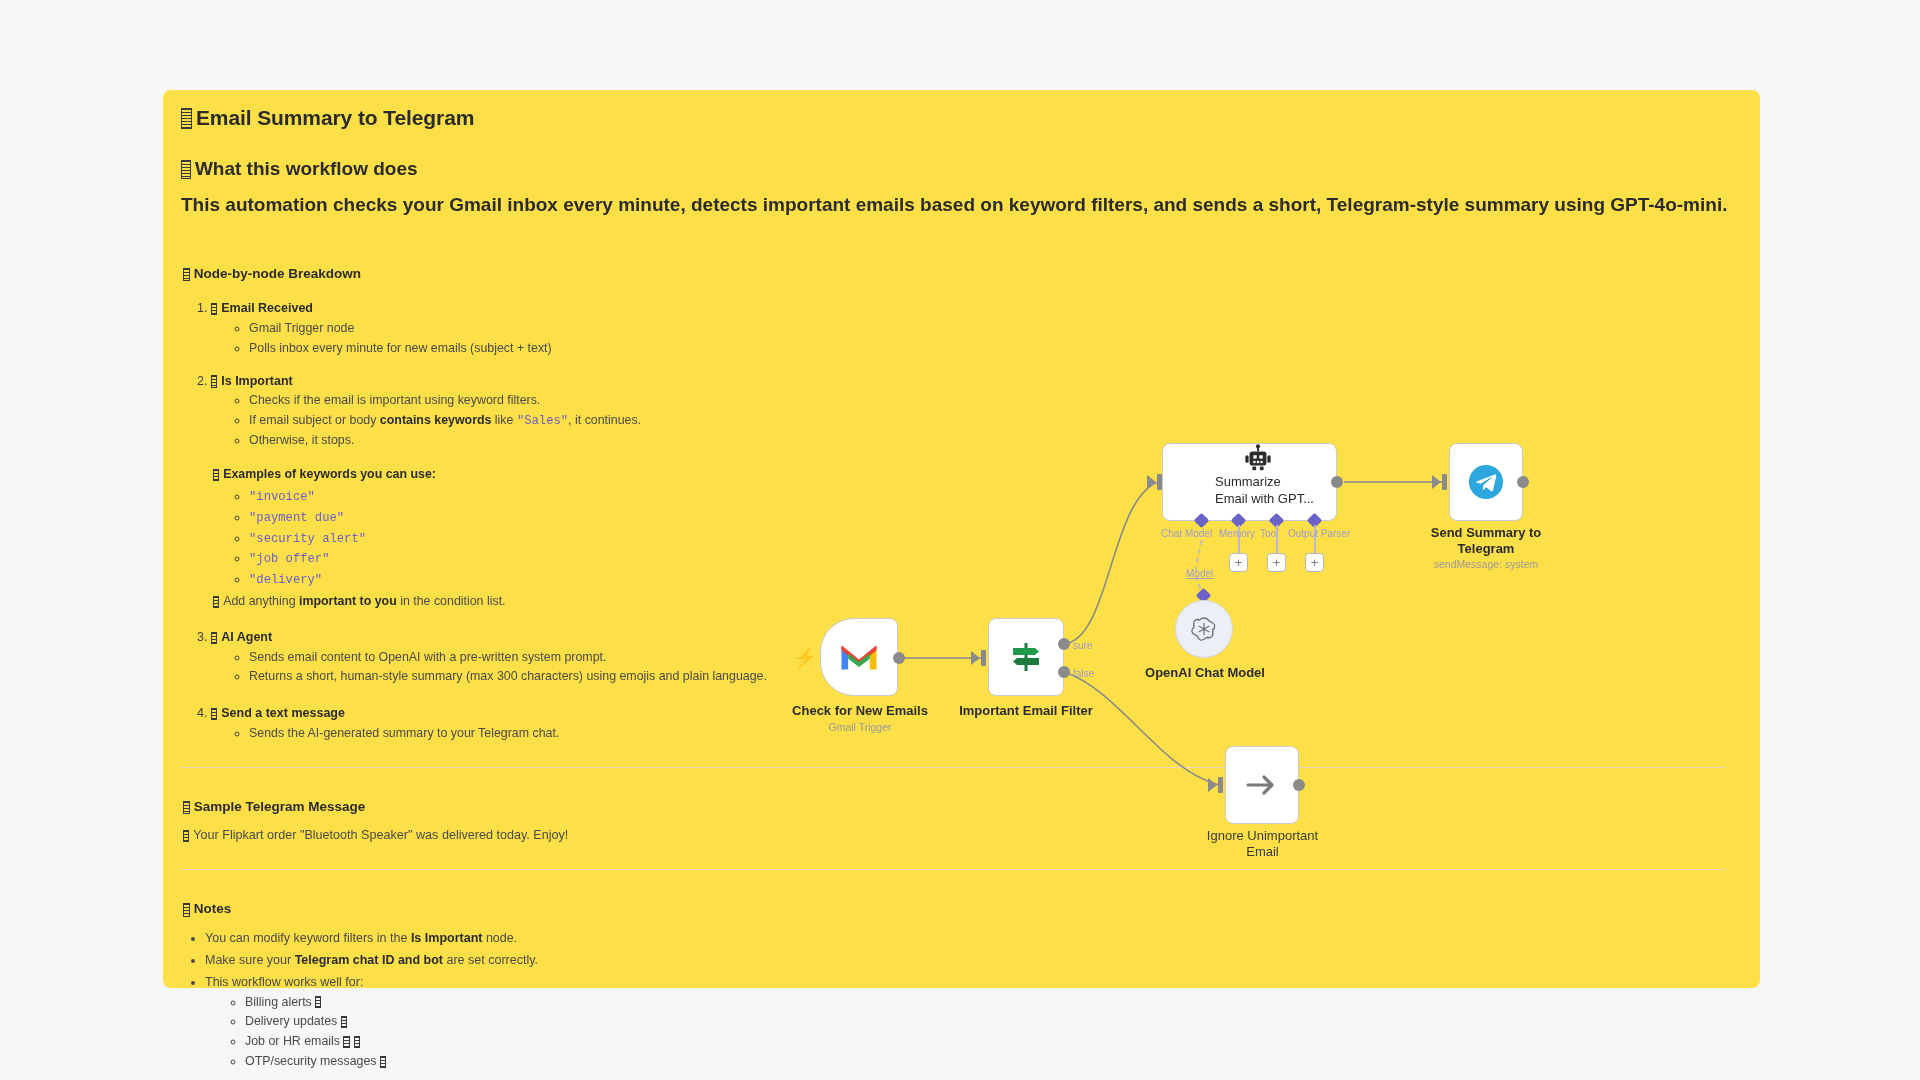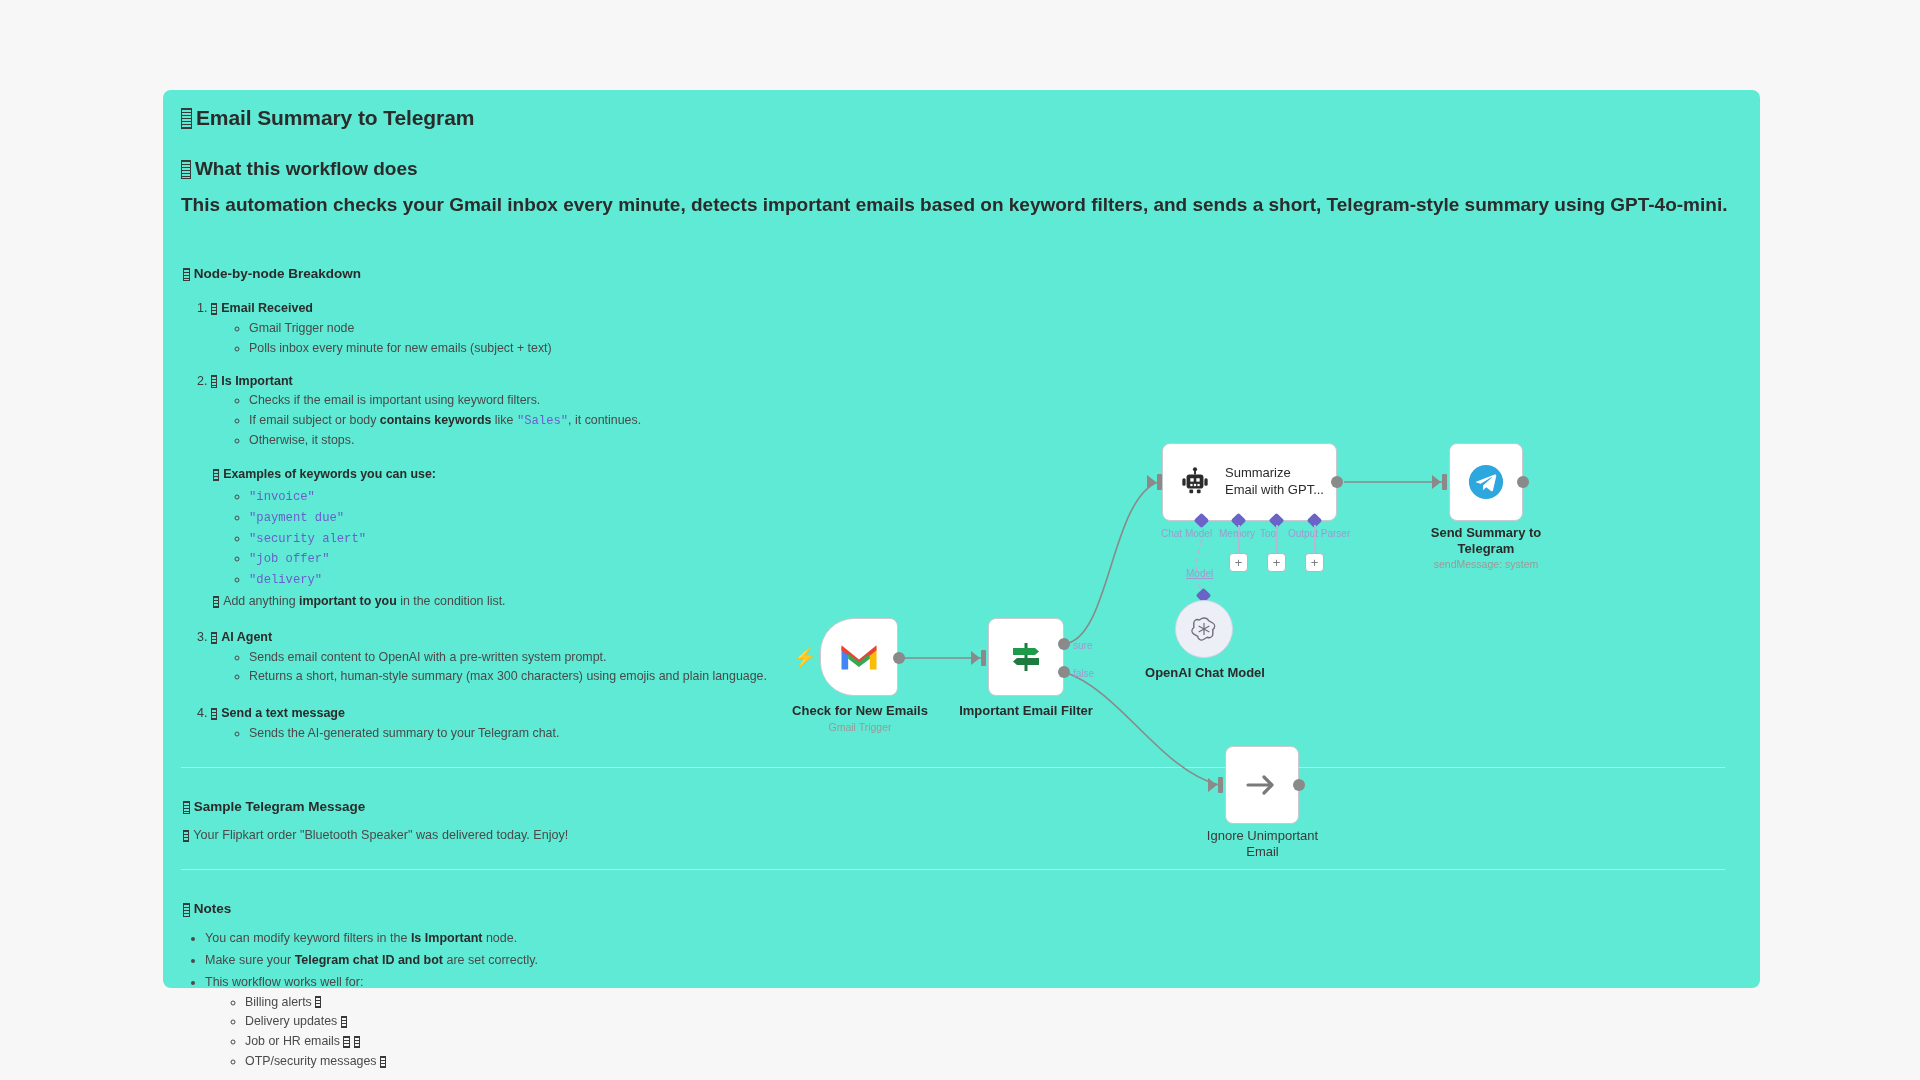--- a/index.html
+++ b/index.html
@@ -14,21 +14,21 @@
   #canvas {
     position: relative;
     width: 1920px; height: 1080px;
     background: #f7f7f7;
   }
   
   #sticky {
     position: absolute;
     left: 163px; top: 90px;
     width: 1597px; height: 898px;
-    background: #5eead4;
+    background: #fde047;
     border-radius: 8px;
   }
   #sticky-inner {
     position: absolute;
     left: 10px; top: 8px;
     width: 1560px;
     padding: 0;
   }
   .tofu {
     display: inline-block;
@@ -94,21 +94,21 @@
   }
   ul.notes > li { margin: 3px 0; line-height: 1.5; }
   ul.notes ul.sub { padding-left: 24px; }
 
   
   .node {
     position: absolute;
     background: #ffffff;
     border: 1.5px solid #c9c9cf;
     border-radius: 8px;
-    display: flex; align-items: center; justify-content: center;
+    display: flex; align-items: center; justify-content: center; flex-direction: column;
   }
   .node.trigger {
     border-top-left-radius: 34px;
     border-bottom-left-radius: 34px;
   }
   .node-label {
     position: absolute;
     text-align: center;
     font-size: 13px; font-weight: bold; color: #2b2b2b;
     line-height: 1.25;

